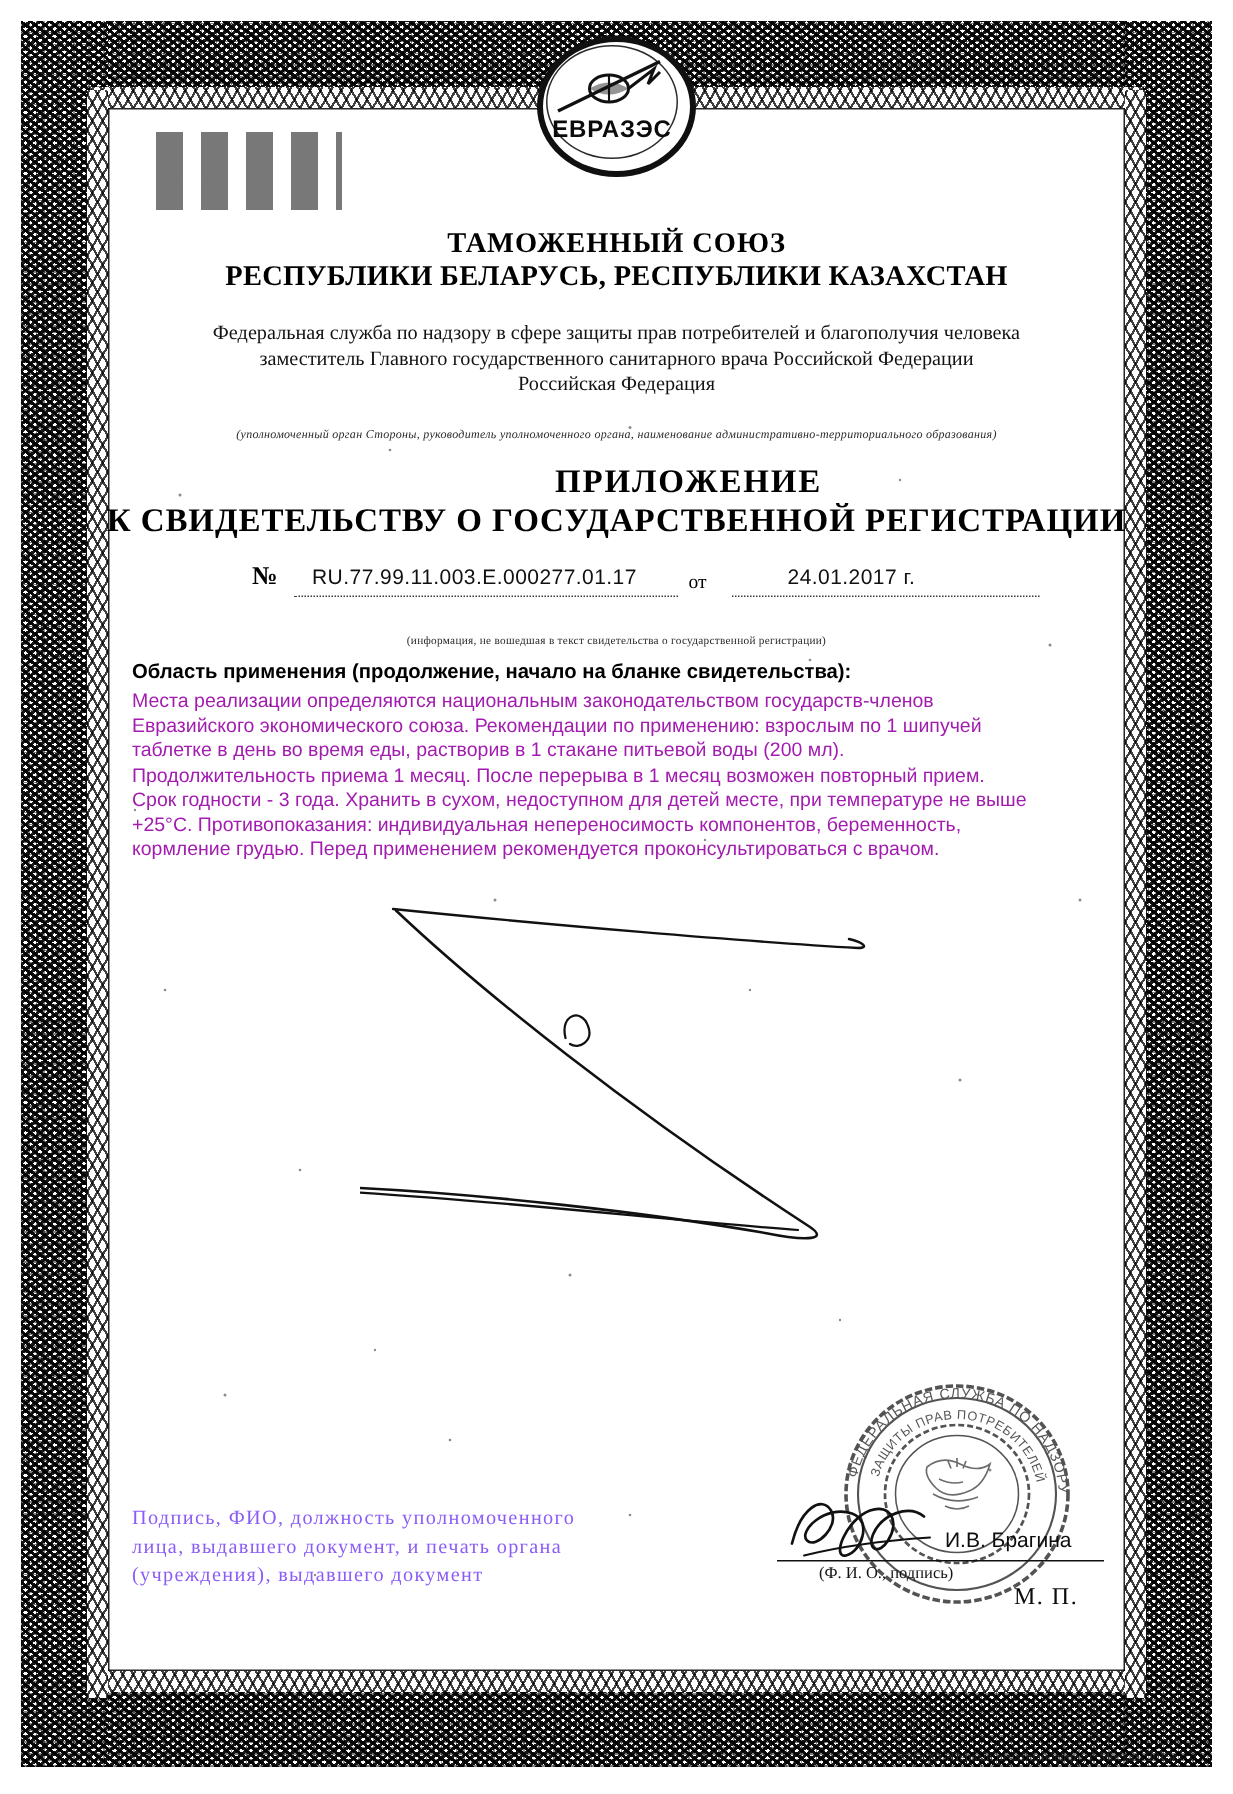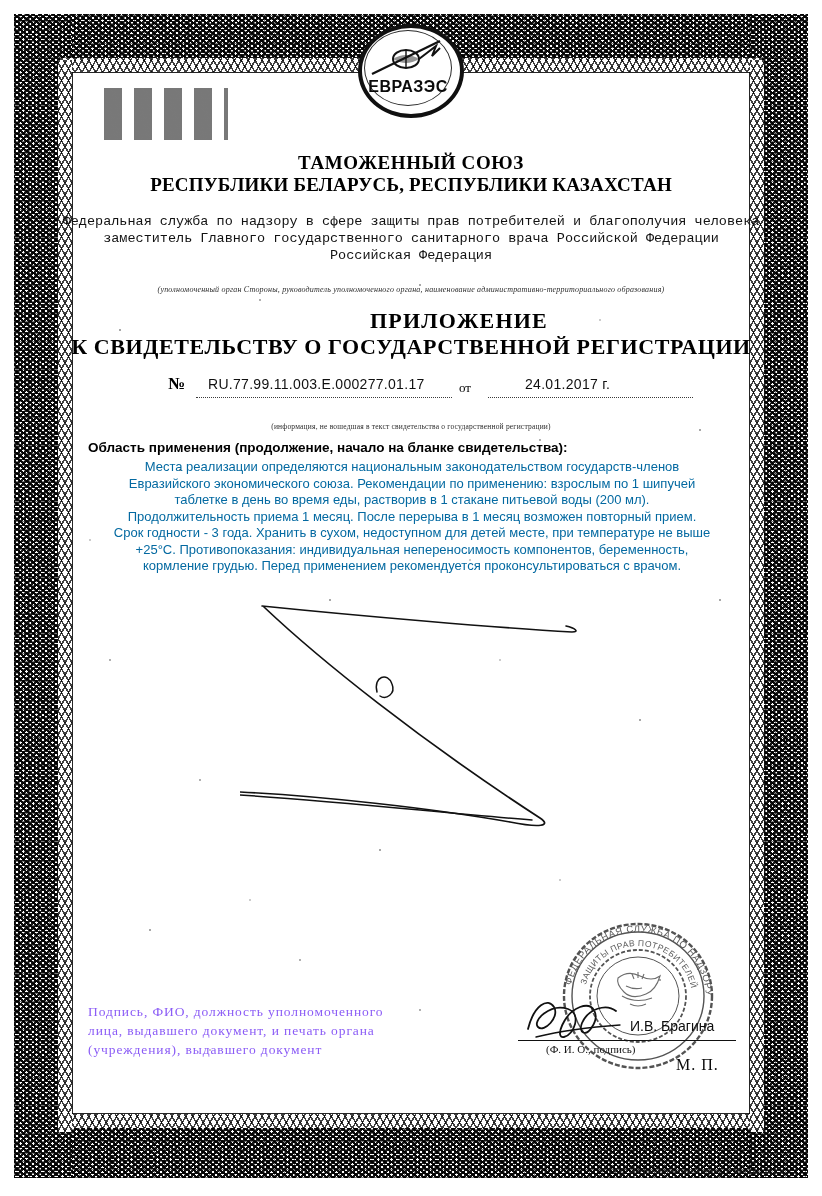--- a/index.html
+++ b/index.html
@@ -148,21 +148,21 @@
     color: #000000;
   }
   .t-customs-union { top: 152px; font-size: 19px; letter-spacing: 0.6px; }
   .t-republics     { top: 174px; font-size: 19px; letter-spacing: 0.2px; }
   .t-federation    { top: 196px; font-size: 19px; letter-spacing: 0.4px; }
 
   .hdr-sans {
     position: absolute;
     width: 100%;
     text-align: center;
-    font-family: Liberation Mono, monospace;
+    font-family: Liberation Serif, serif;
     font-size: 13.5px;
     color: #121212;
   }
   .t-agency1 { top: 214px; }
   .t-agency2 { top: 231px; }
   .t-agency3 { top: 248px; }
 
   .caption-small {
     position: absolute;
     width: 100%;
@@ -260,23 +260,22 @@
     font-family: "Liberation Sans", sans-serif;
     font-weight: bold;
     font-size: 13.5px;
     color: #000;
     margin-bottom: 4px;
   }
   .body-line {
     font-family: "Liberation Sans", sans-serif;
     font-size: 13px;
     line-height: 16.5px;
-    color: #0369a1;
+    color: #a21caf;
     white-space: nowrap;
-    text-align: center;
   }
 
   
   .scribble {
     position: absolute;
     left: 240px;
     top: 570px;
     width: 470px;
     height: 270px;
     pointer-events: none;

